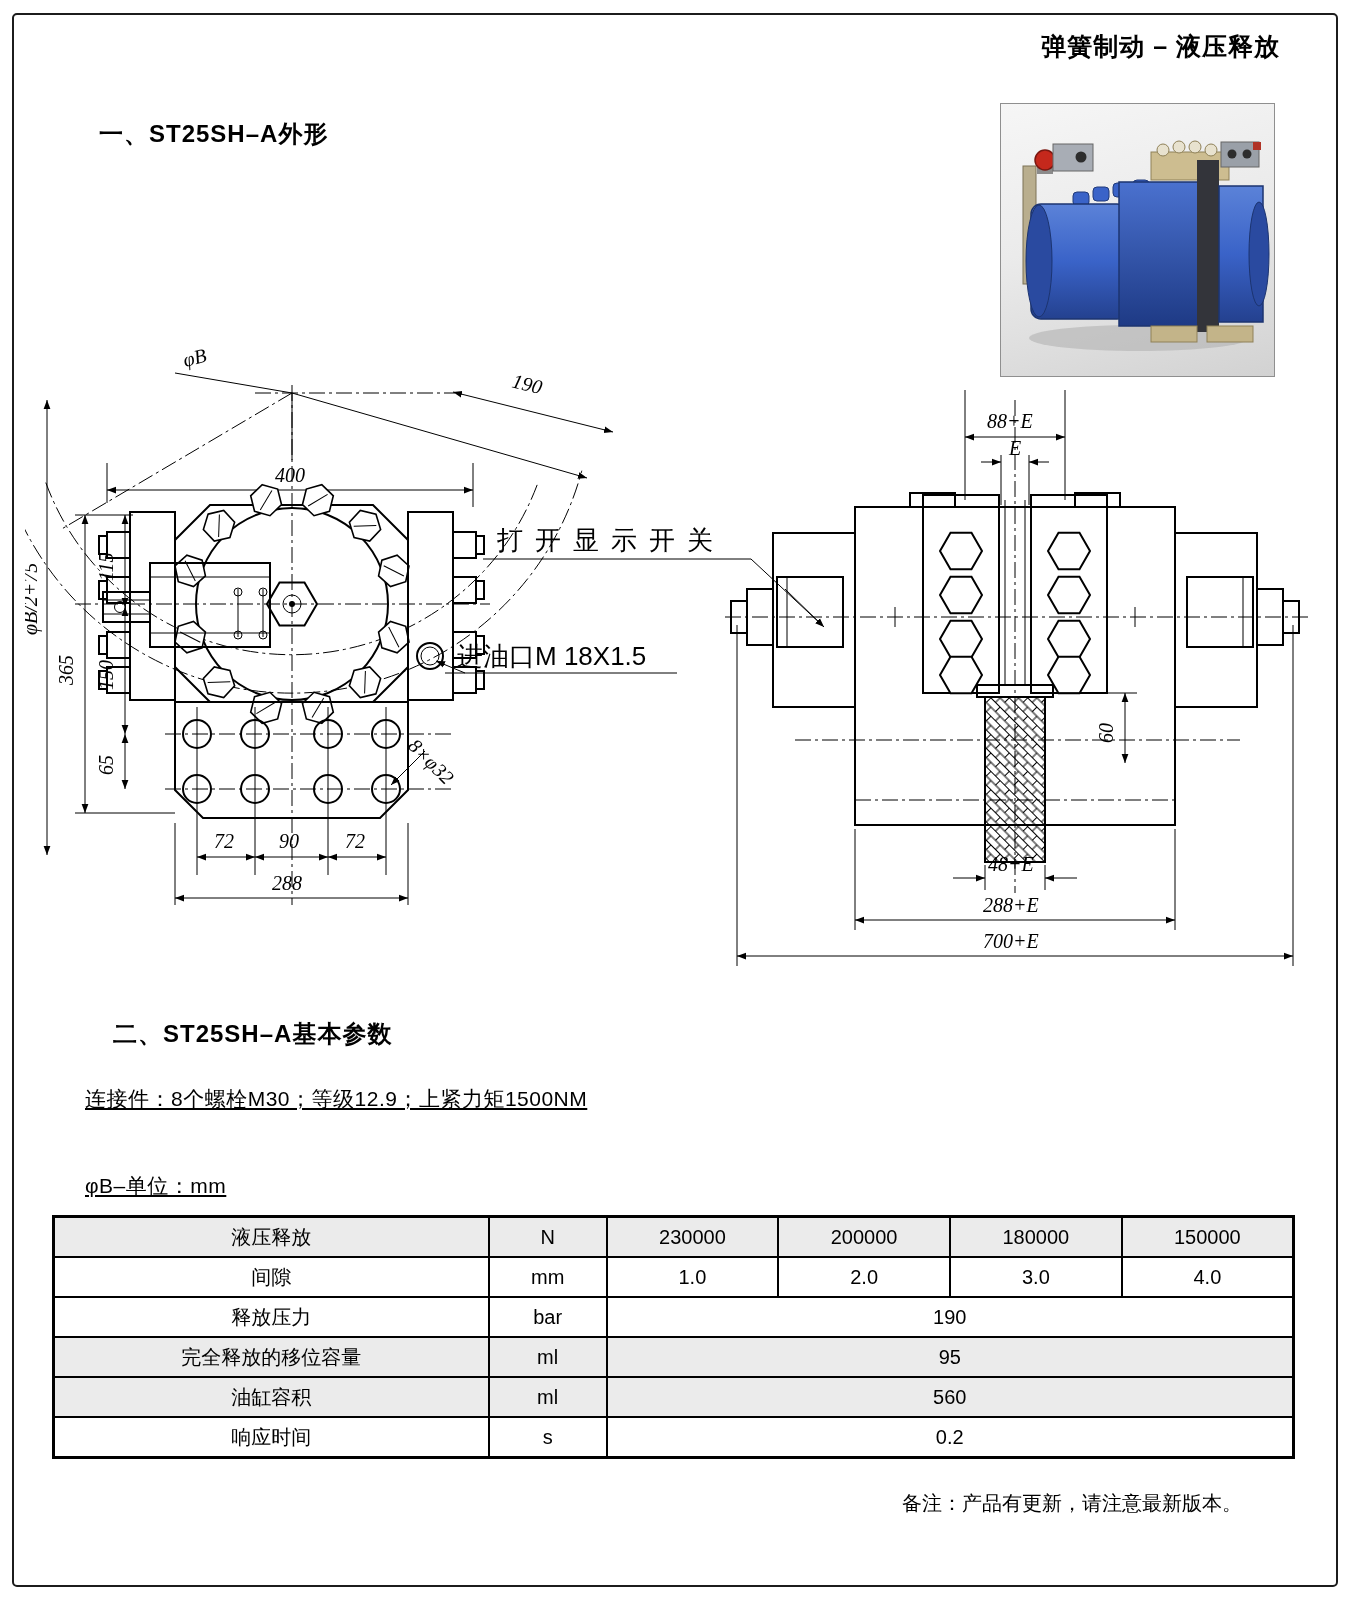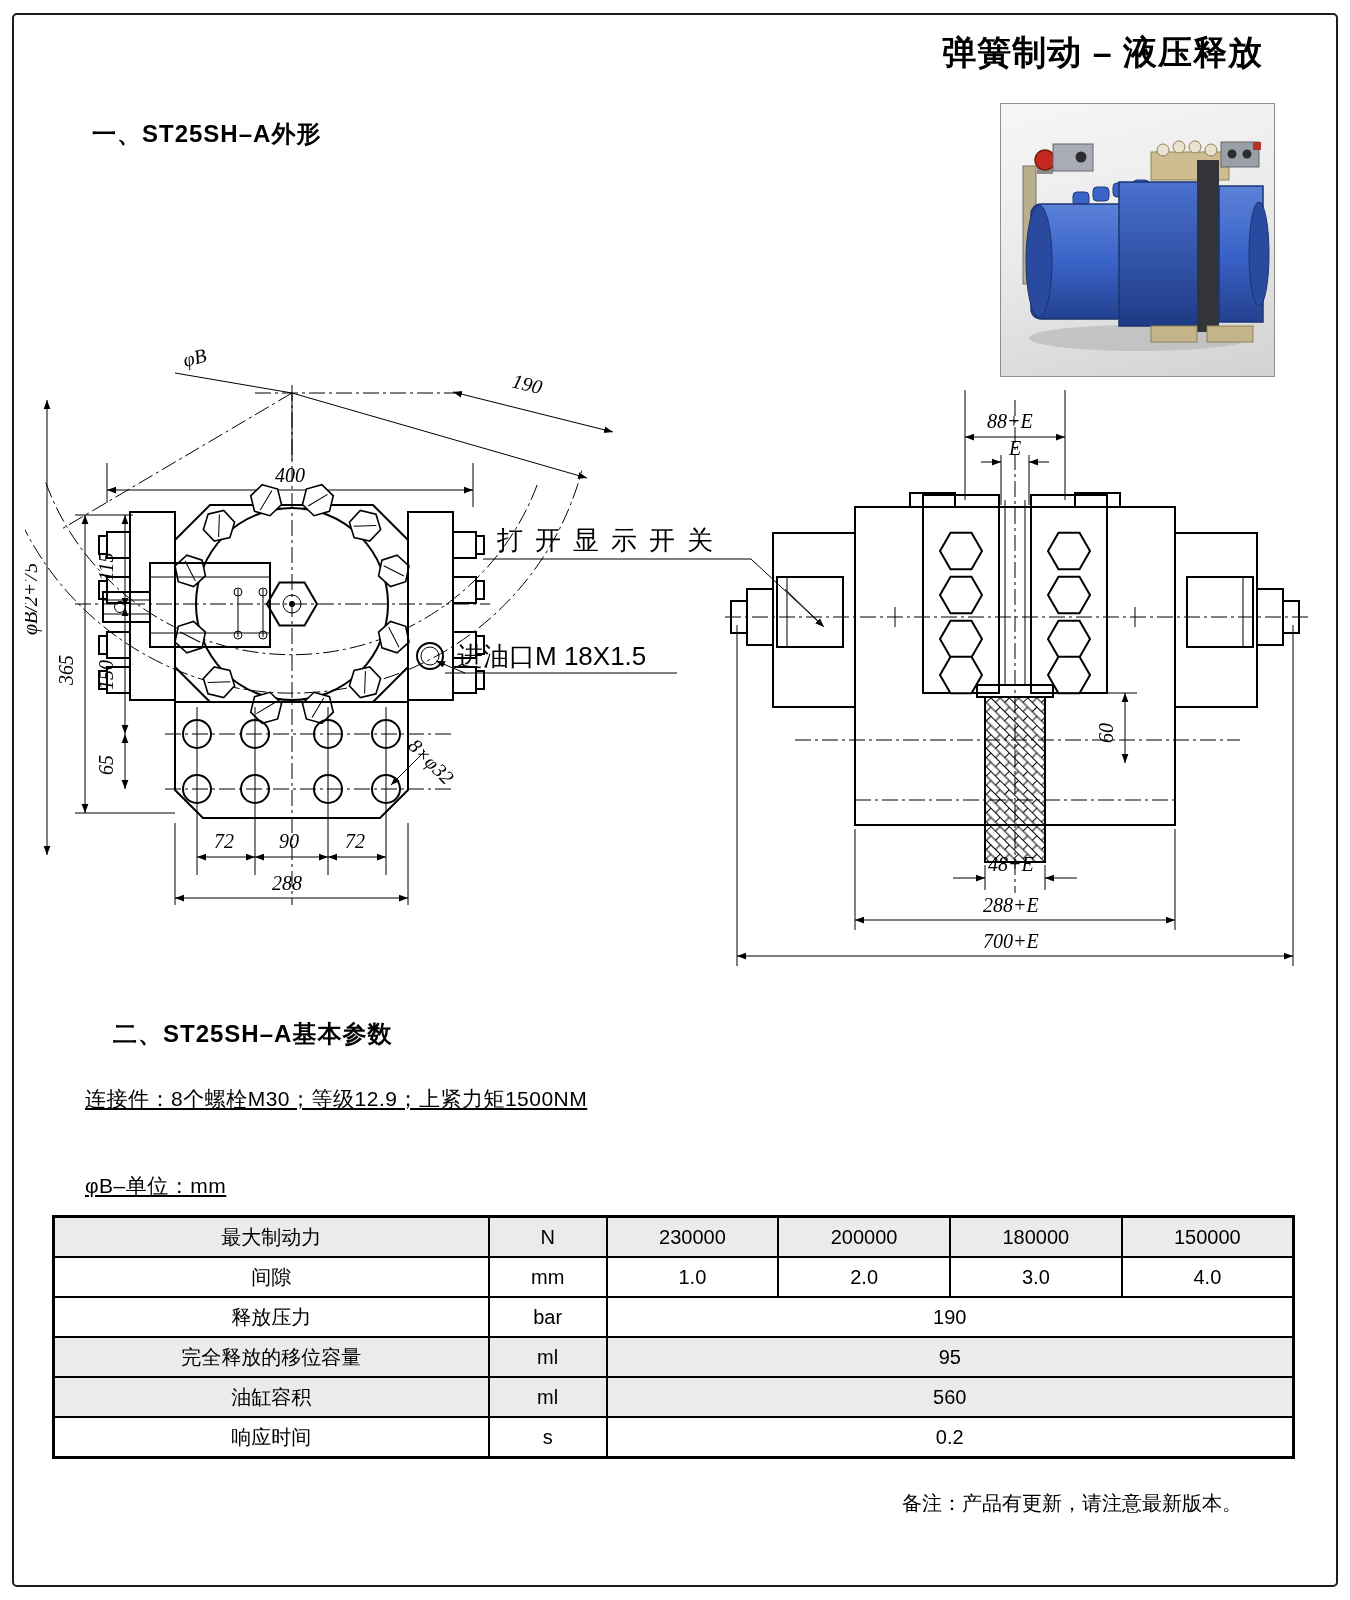--- a/index.html
+++ b/index.html
@@ -1,22 +1,22 @@
 <!DOCTYPE html>
 <html><head>
 <meta charset="utf-8">
 <style>
   html,body{margin:0;padding:0;background:#888;}
   .page{position:relative;width:1350px;height:1600px;background:#ffffff;overflow:hidden;
         font-family:"Liberation Sans",sans-serif;color:#000;}
   .frame{position:absolute;left:12px;top:13px;right:12px;bottom:13px;
          border:2px solid #1c1c1c;border-radius:5px;}
-  .header-title{position:absolute;top:30px;right:87px;font-size:34px;font-weight:bold;letter-spacing:1px;}
+  .header-title{position:absolute;top:30px;right:70px;font-size:25px;font-weight:bold;letter-spacing:1px;}
   .sec-title{position:absolute;font-size:24px;font-weight:bold;letter-spacing:1px;}
-  #sec1{left:92px;top:118px;}
+  #sec1{left:99px;top:118px;}
   #sec2{left:85px;top:1018px;margin-left:28px;}
   .para{position:absolute;left:85px;font-size:21px;letter-spacing:0.5px;text-decoration:underline;}
   #para1{top:1085px;}
   #para2{top:1129px;}
   #para3{top:1172px;}
   .photo{position:absolute;left:1000px;top:103px;width:273px;height:272px;
          border:1px solid #8f8f8f;background:linear-gradient(165deg,#f6f6f6 0%,#ebebeb 45%,#d2d2d2 100%);}
   .drawings{position:absolute;left:25px;top:345px;}
   table.params{position:absolute;left:52px;top:1215px;width:1243px;border-collapse:collapse;
                table-layout:fixed;border:3px solid #000;}
@@ -343,21 +343,21 @@
     <colgroup>
       <col style="width:35.1%">
         <col style="width:9.5%">
       <col style="width:13.85%">
         <col style="width:13.85%">
         <col style="width:13.85%">
         <col style="width:13.85%">
     </colgroup>
     <tbody>
         <tr class="shade">
-      <td>最大制动力</td>
+      <td>液压释放</td>
       <td>N</td>
       <td>230000</td>
       <td>200000</td>
       <td>180000</td>
       <td>150000</td>
     </tr>
     <tr>
       <td>间隙</td>
       <td>mm</td>
       <td>1.0</td>

